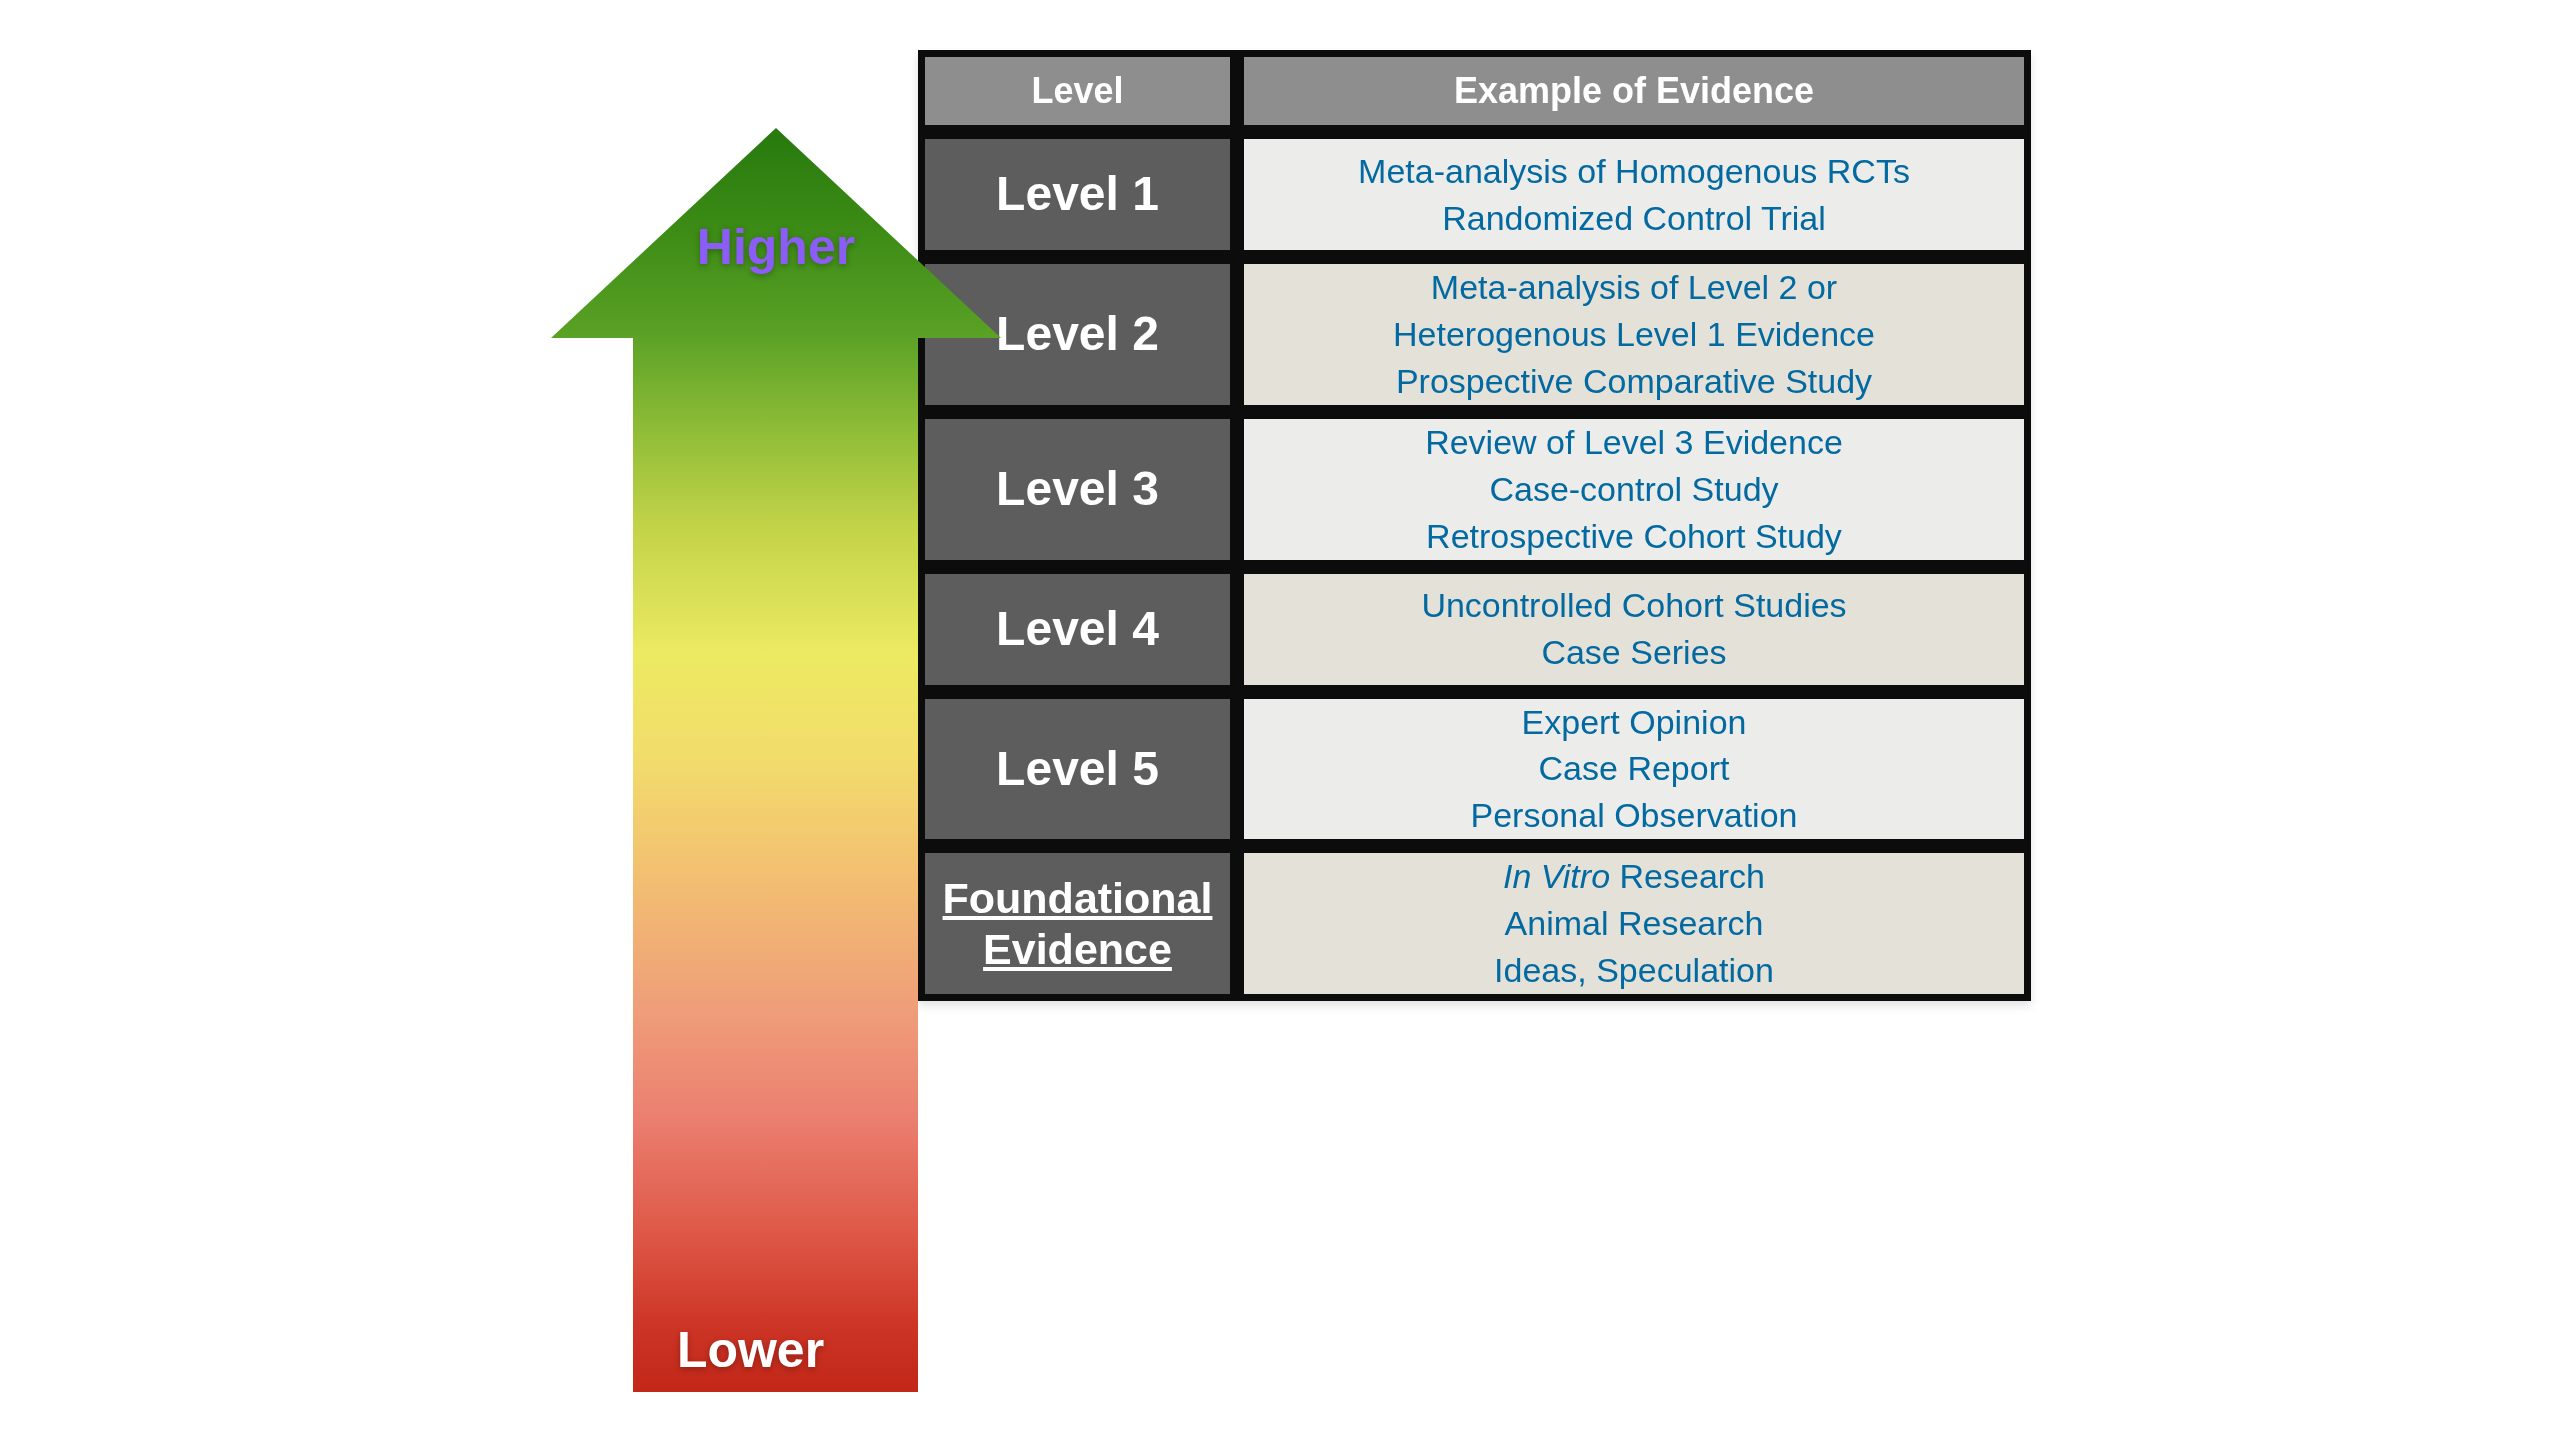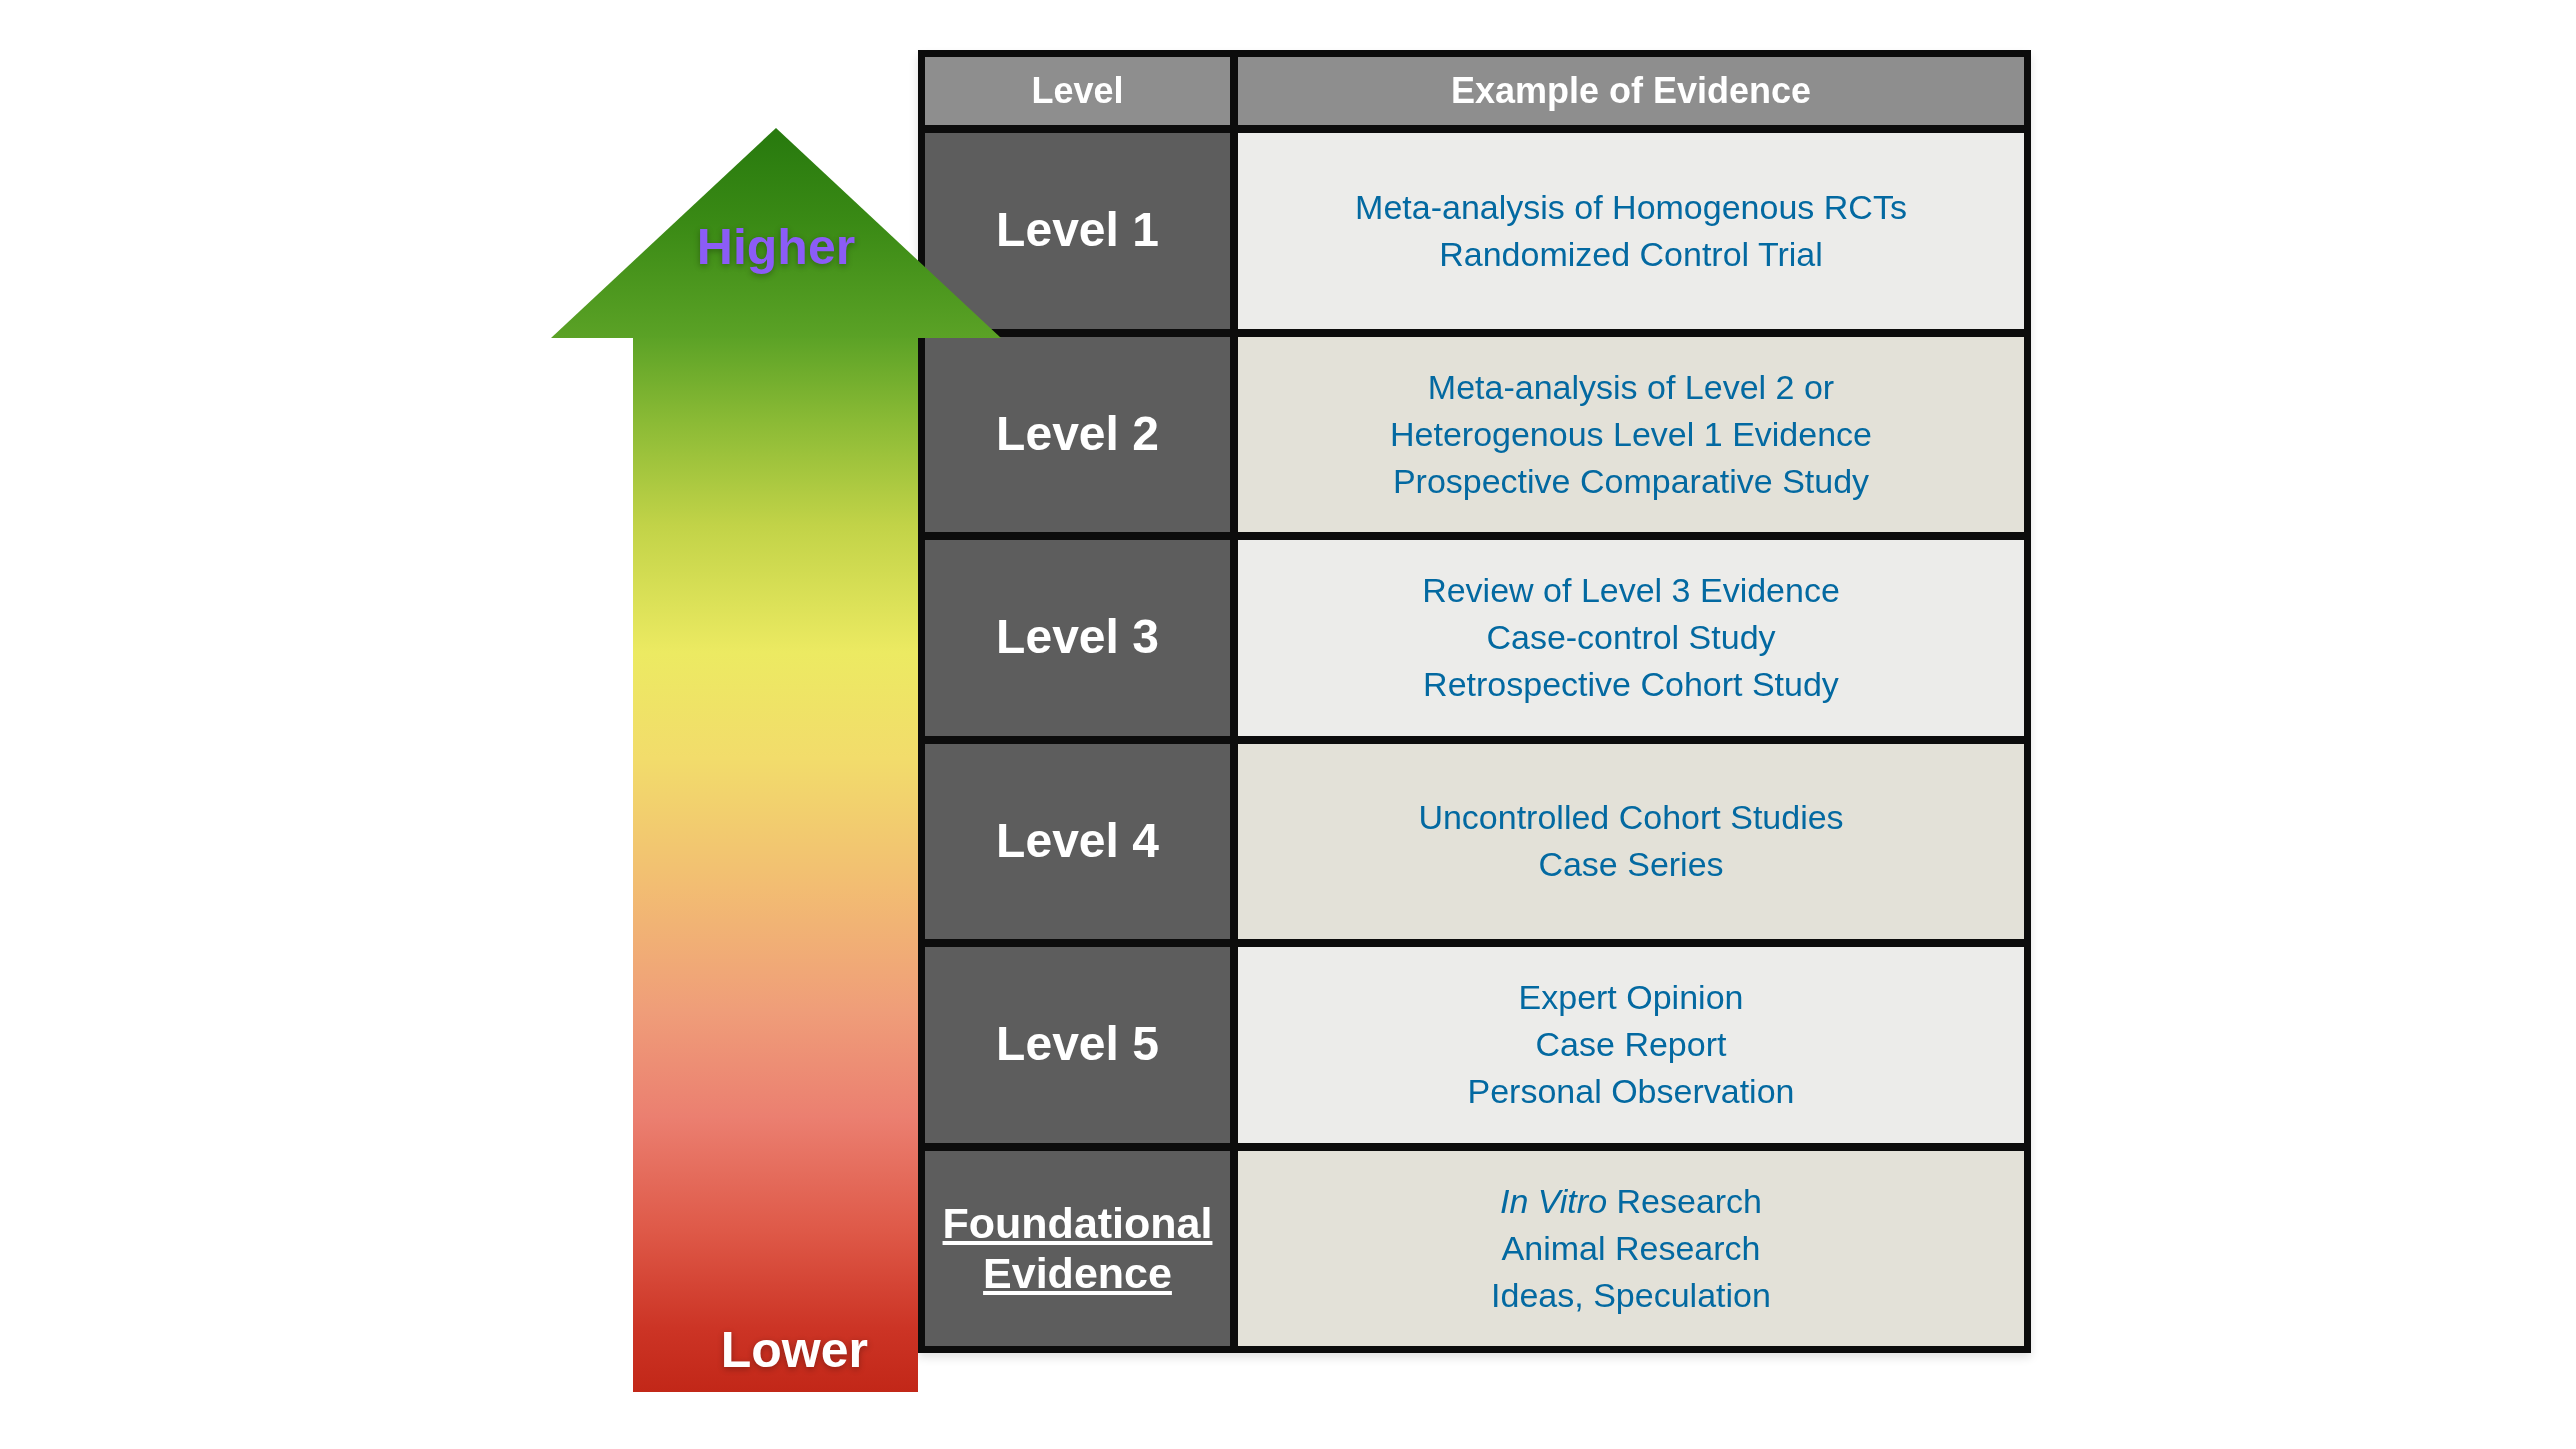--- a/index.html
+++ b/index.html
@@ -64,36 +64,35 @@
   .arrow-label.higher {
     left: 551px;
     top: 222px;
     width: 450px;
     color: #8b5cf6;
   }
   .arrow-label.lower {
     left: 633px;
     top: 1325px;
     width: 235px;
-    text-align: right;
   }
 
   
   .evidence-table {
     position: absolute;
     left: 918px;
     top: 50px;
     width: 1113px;
-    height: 1303px;
+    height: 951px;
     box-sizing: border-box;
     background: #0c0c0c;
     display: grid;
     grid-template-columns: 305px 1fr;
     grid-template-rows: 68px repeat(6, 1fr);
-    gap: 8px;
+    gap: 14px;
     padding: 7px;
     z-index: 1;
     box-shadow: 0 5.2px 9px rgba(0,0,0,0.12);
   }
   .cell {
     display: flex;
     flex-direction: column;
     align-items: center;
     justify-content: center;
     text-align: center;

